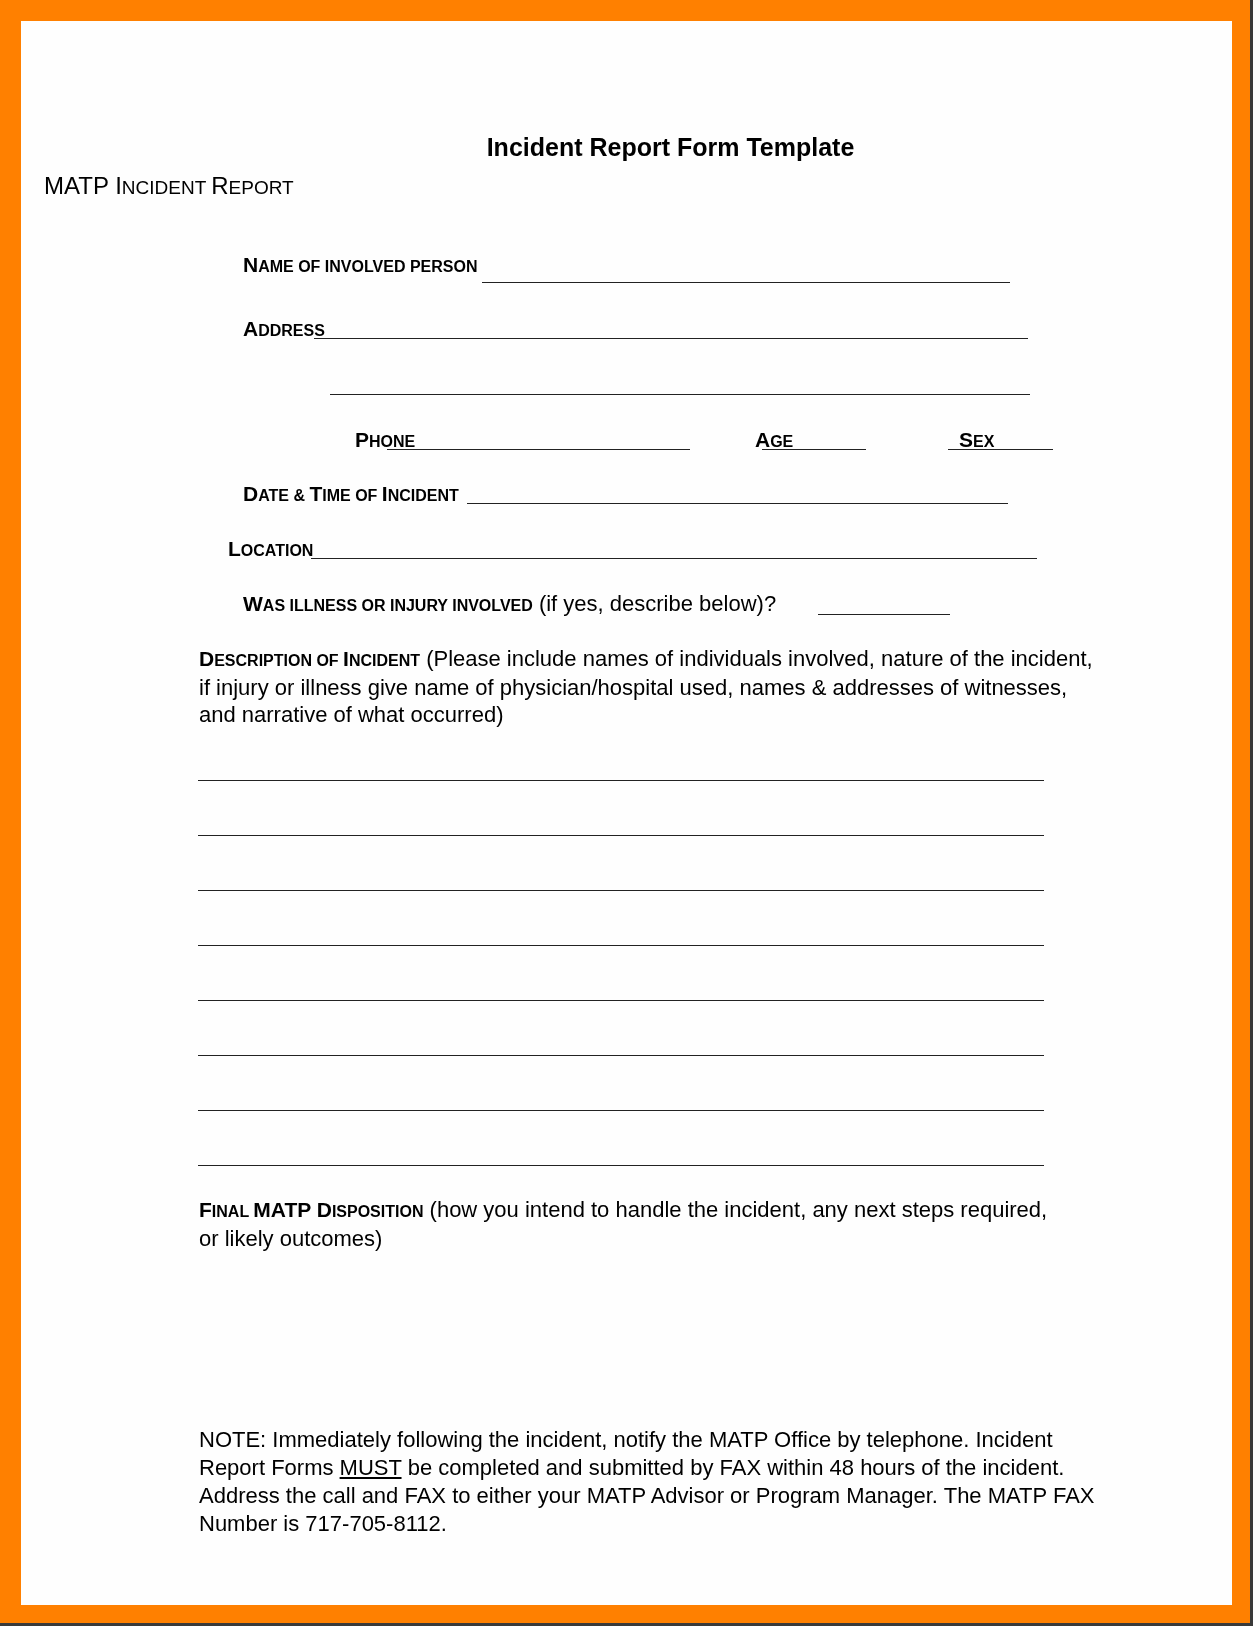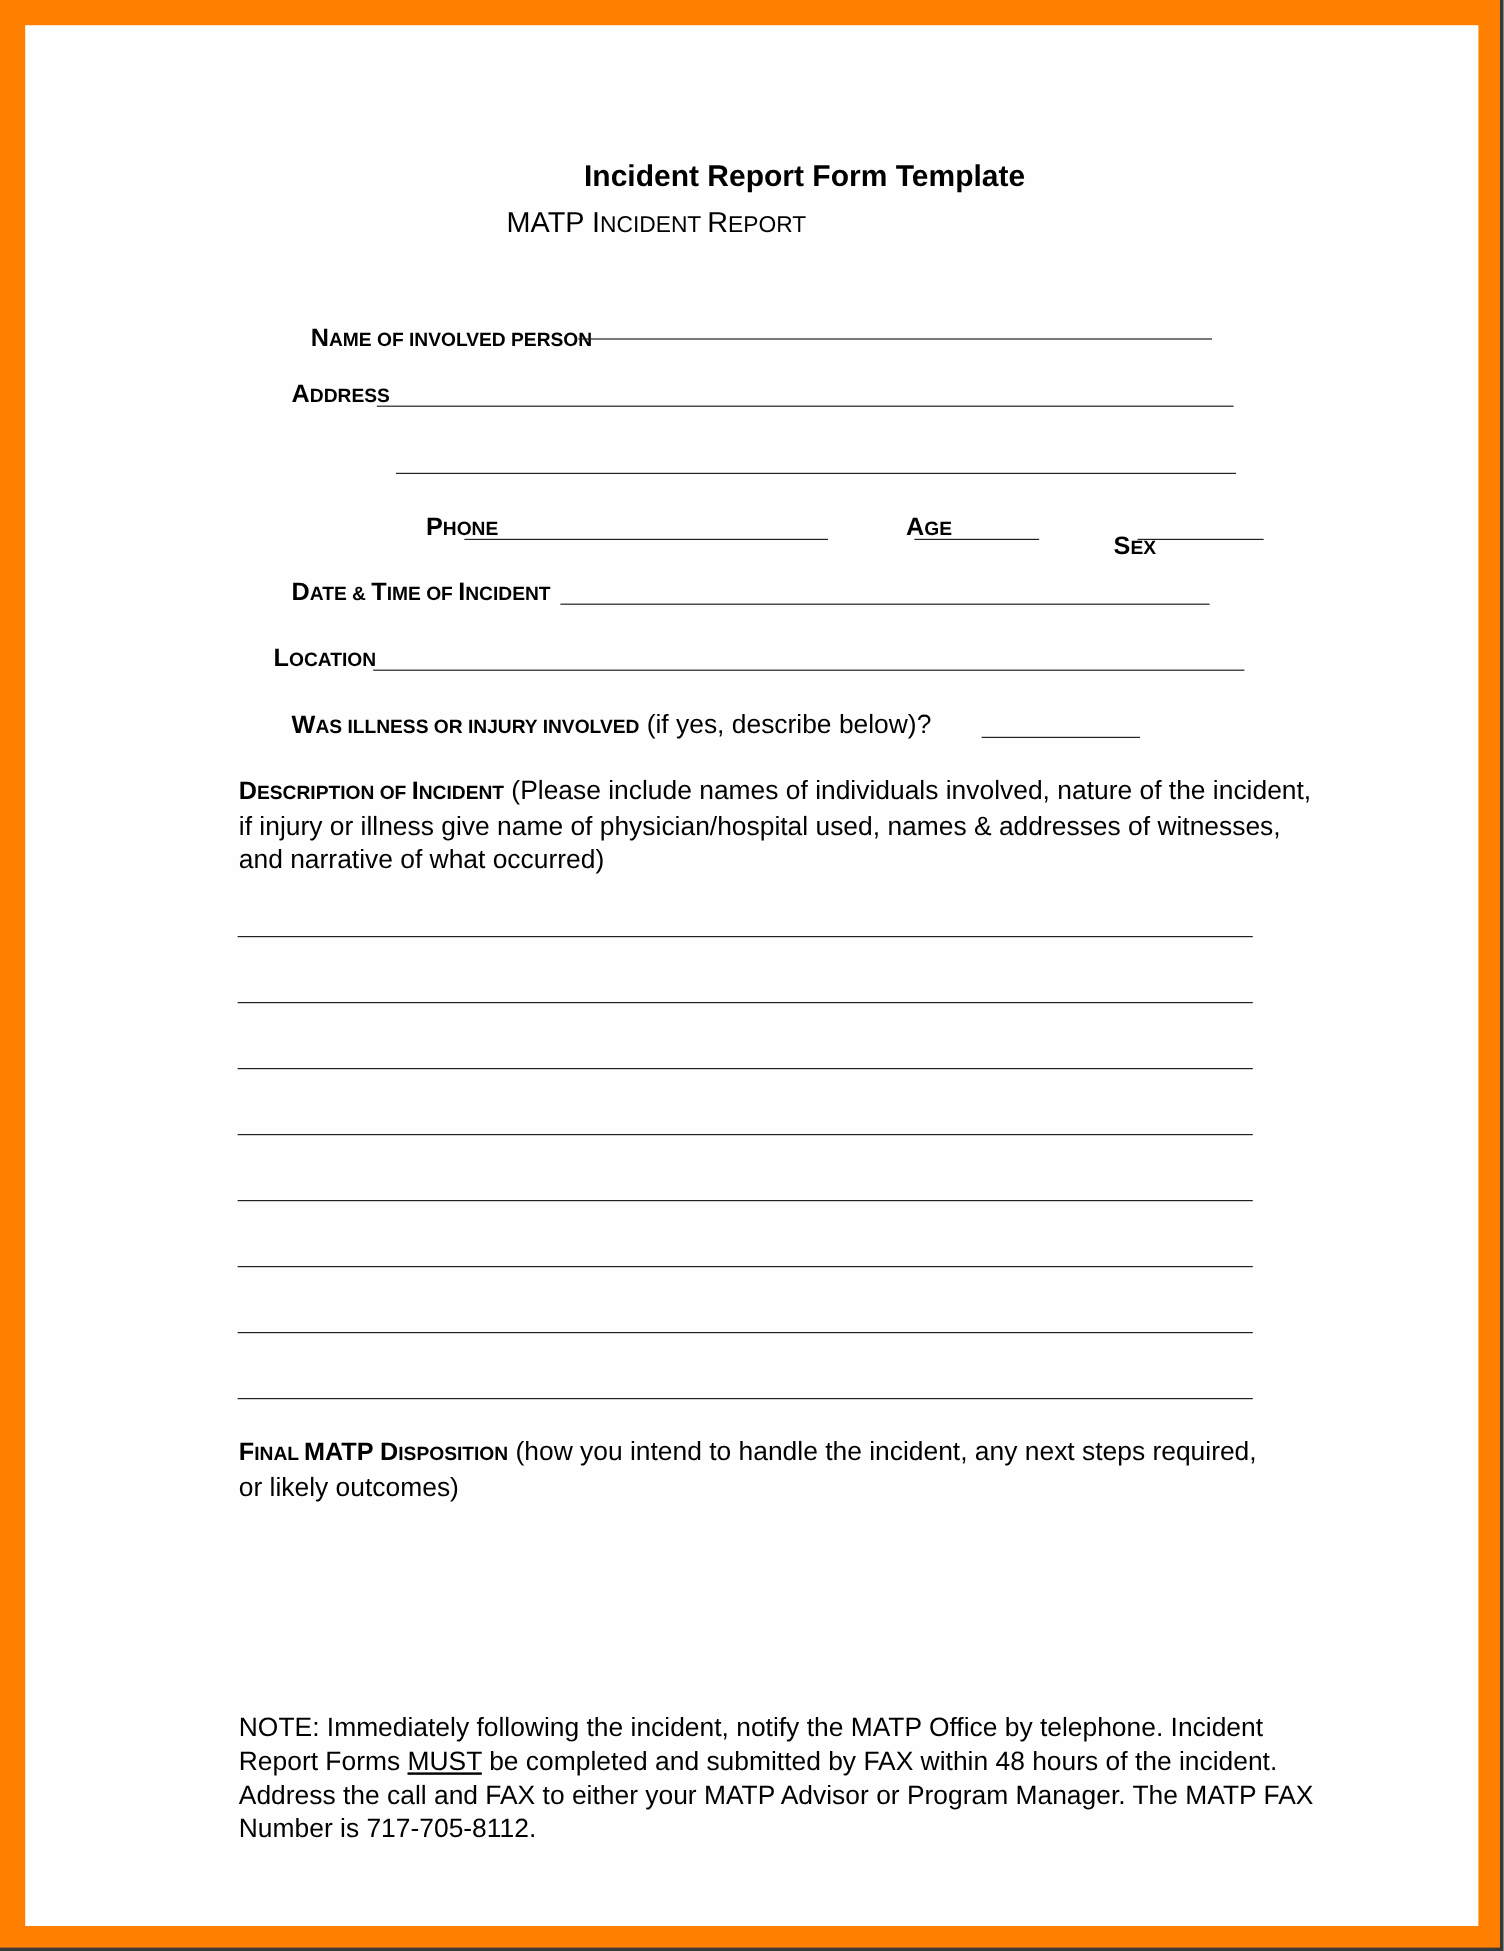--- a/index.html
+++ b/index.html
@@ -1,50 +1,50 @@
 <!DOCTYPE html>
 <html><head>
 <meta charset="utf-8">
 <style>
   html, body { margin:0; padding:0; }
   body { width:1253px; height:1626px; background:#3a3a3a; position:relative; overflow:hidden; font-family:"Liberation Sans", sans-serif; color:#000; }
   .frame { position:absolute; left:0; top:0; width:1250px; height:1623px; background:#ff8000; }
   .page { position:absolute; left:21px; top:21px; width:1211px; height:1584px; background:#fefefe; }
   .abs { position:absolute; white-space:nowrap;padding-left:44px; }
   .title { font-weight:bold; font-size:25px; left:0; width:1253px; text-align:center; }
-  .subtitle { font-size:24px; left:0; width:1006px; text-align:center; }
+  .subtitle { font-size:24px; left:0; width:1006px; text-align:left; }
   .line { position:absolute; height:0; border-top:1.5px solid #222; }
   .body-text { font-size:22px; }
   .para { position:absolute; left:199px; font-size:22px; line-height:27px; width:900px; }
   .cap-big { font-size:21px; font-weight:bold; }
   .cap-small { font-size:16px; font-weight:bold; }
   .note { position:absolute; left:199px; top:1426px; font-size:22px; line-height:28px; width:920px; }
   .note u { text-decoration:underline;text-align:center; }
 </style>
 </head>
 <body>
 
 <div class="frame"></div>
 <div class="page"></div>
 
 <div class="abs title" style="top:133px;">Incident Report Form Template</div>
 <div class="abs subtitle" style="top:172px;"><span>MATP </span><span style="font-size:24px">I</span><span style="font-size:19px">NCIDENT </span><span style="font-size:24px">R</span><span style="font-size:19px">EPORT</span></div>
 
-<div class="abs" style="left:199px; top:270px;margin-left:16px;"><span class="cap-big">N</span><span class="cap-small">AME OF INVOLVED PERSON</span></div>
+<div class="abs" style="left:199px; top:253px;"><span class="cap-big">N</span><span class="cap-small">AME OF INVOLVED PERSON</span></div>
 <div class="line" style="left:482px; top:282px; width:528px;"></div>
 
 <div class="abs" style="left:199px; top:317px;"><span class="cap-big">A</span><span class="cap-small">DDRESS</span></div>
 <div class="line" style="left:314px; top:338px; width:714px;"></div>
 <div class="line" style="left:330px; top:394px; width:700px;"></div>
 
 <div class="abs" style="left:311px; top:428px;"><span class="cap-big">P</span><span class="cap-small">HONE</span></div>
 <div class="line" style="left:387px; top:449px; width:303px;"></div>
 <div class="abs" style="left:711px; top:428px;"><span class="cap-big">A</span><span class="cap-small">GE</span></div>
 <div class="line" style="left:762px; top:449px; width:104px;"></div>
-<div class="abs" style="left:884px; top:428px;margin-top:16px;"><span class="cap-big">S</span><span class="cap-small">EX</span></div>
+<div class="abs" style="left:915px; top:428px;"><span class="cap-big">S</span><span class="cap-small">EX</span></div>
 <div class="line" style="left:948px; top:449px; width:105px;"></div>
 
 <div class="abs" style="left:199px; top:482px;"><span class="cap-big">D</span><span class="cap-small">ATE &amp; </span><span class="cap-big">T</span><span class="cap-small">IME OF </span><span class="cap-big">I</span><span class="cap-small">NCIDENT</span></div>
 <div class="line" style="left:467px; top:503px; width:541px;"></div>
 
 <div class="abs" style="left:184px; top:537px;"><span class="cap-big">L</span><span class="cap-small">OCATION</span></div>
 <div class="line" style="left:311px; top:558px; width:726px;"></div>
 
 <div class="abs" style="left:199px; top:591px;"><span class="cap-big">W</span><span class="cap-small">AS ILLNESS OR INJURY INVOLVED</span><span class="body-text"> (if yes, describe below)?</span></div>
 <div class="line" style="left:818px; top:614px; width:132px;"></div>

